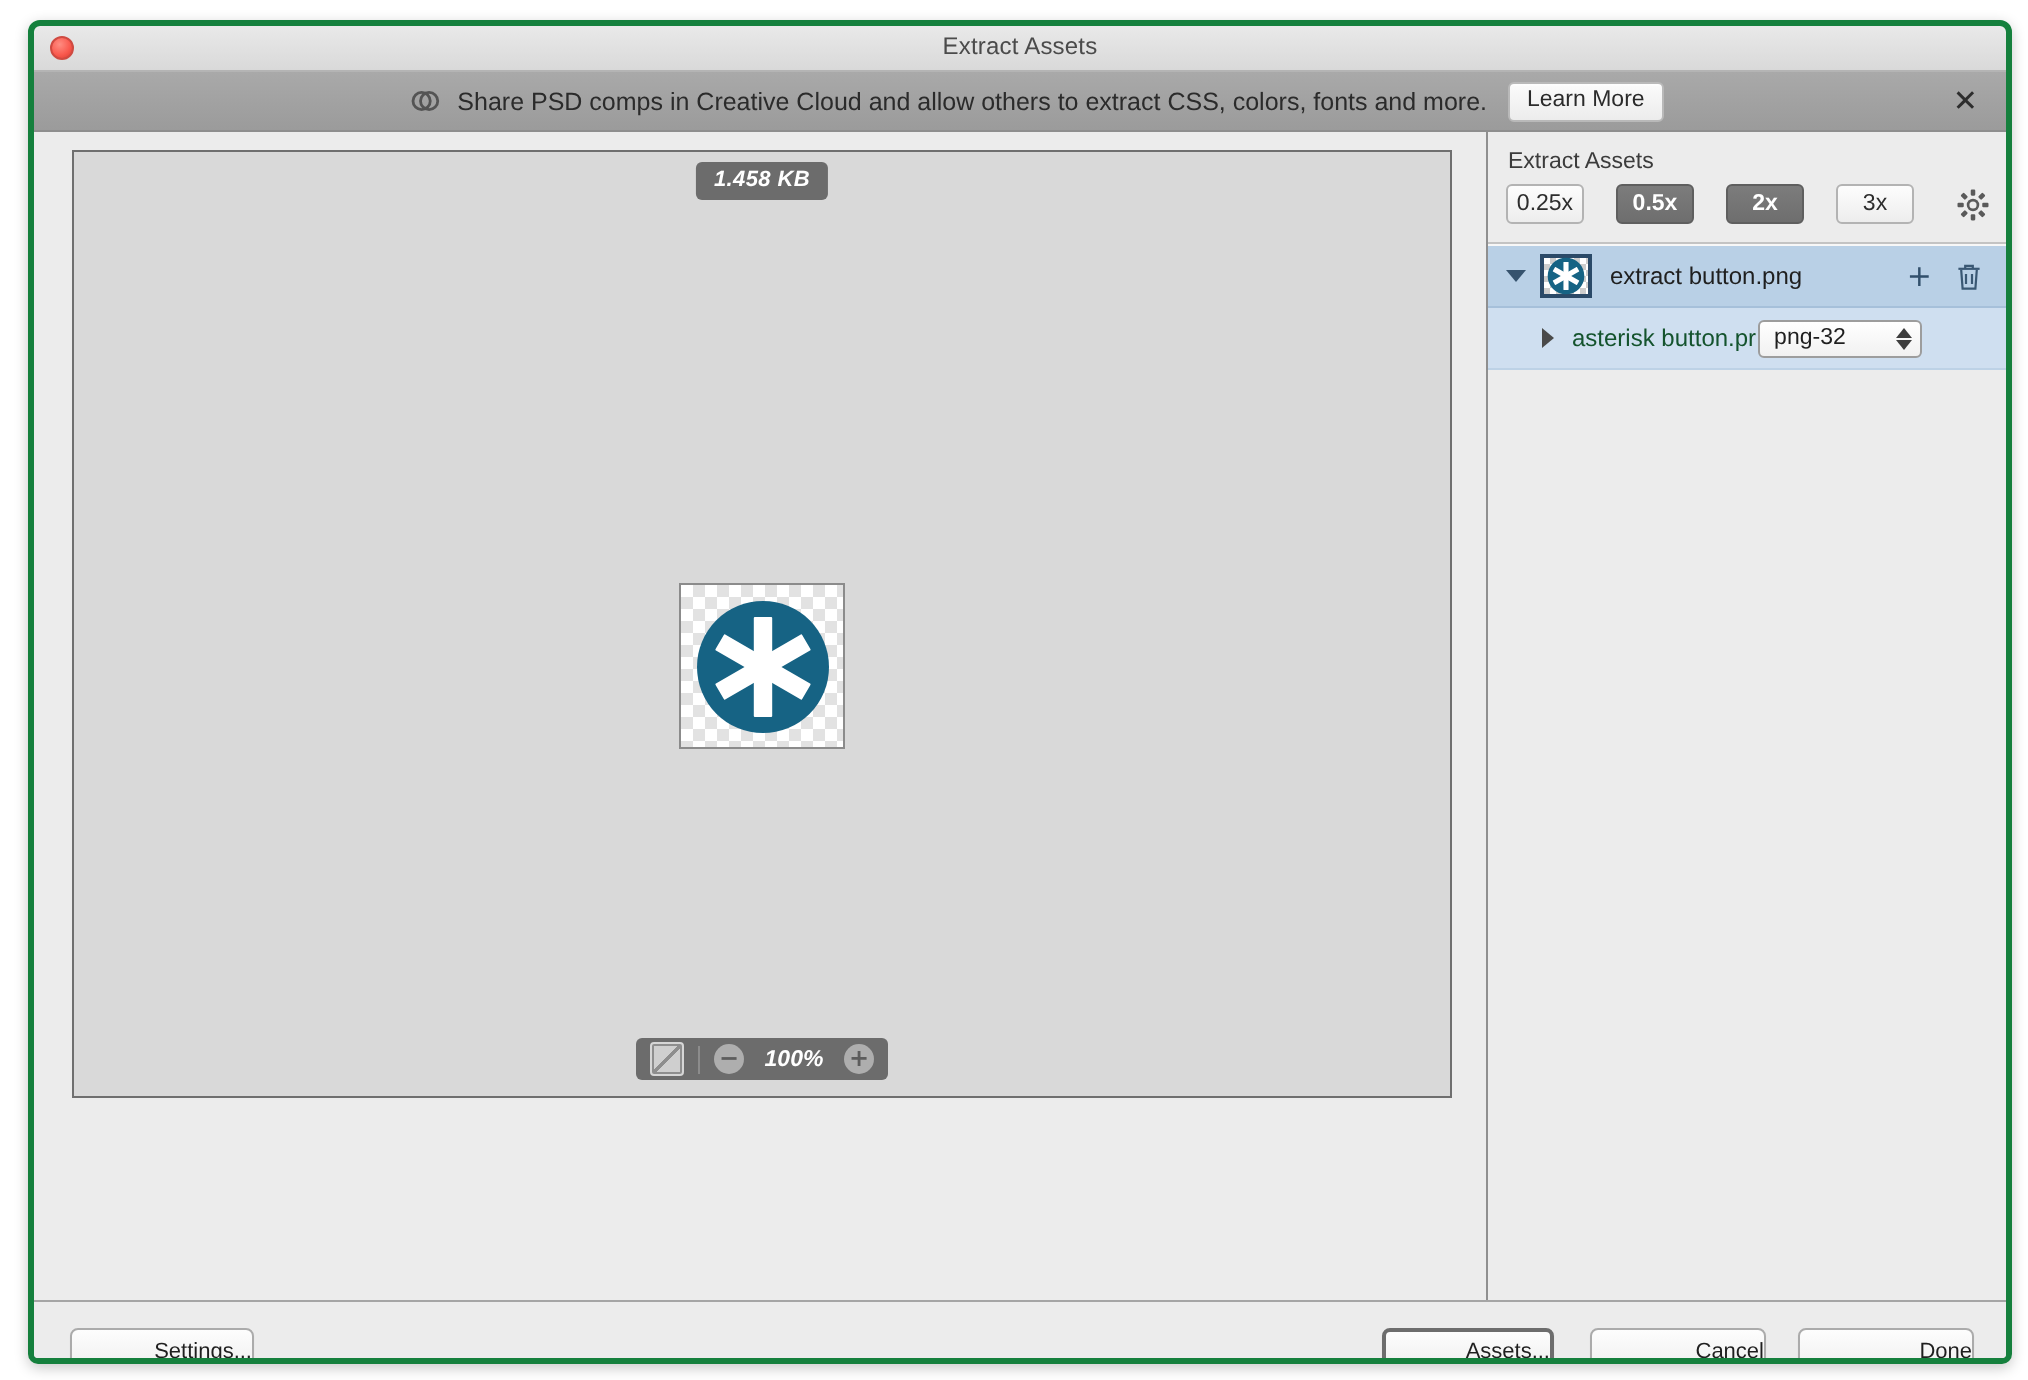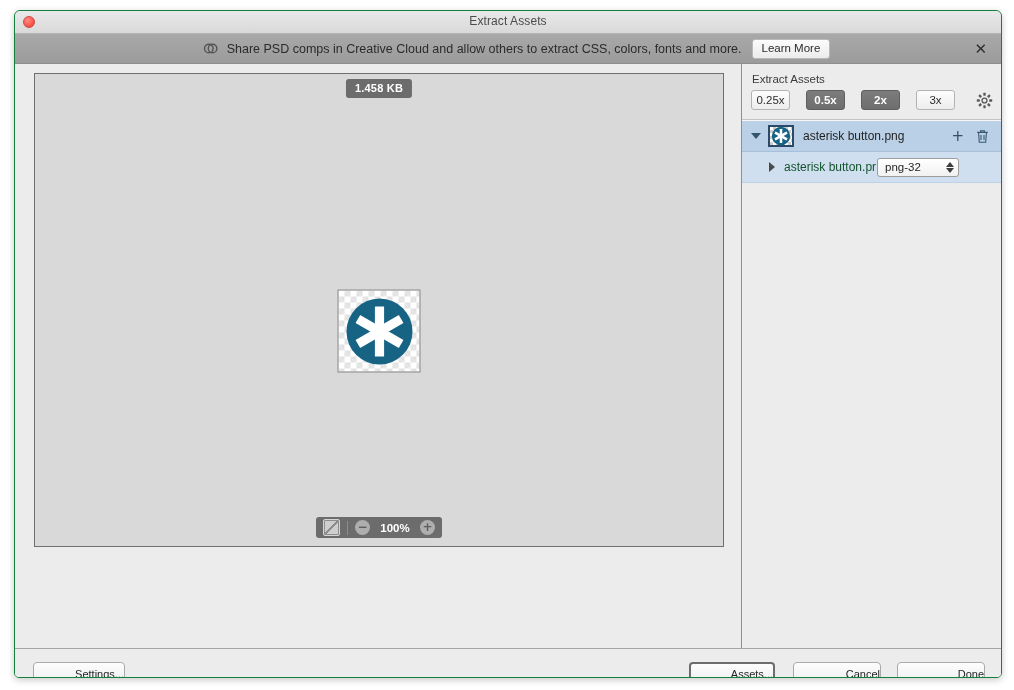--- a/index.html
+++ b/index.html
@@ -20,21 +20,21 @@
   }
 
   
   .window {
     position: absolute;
     left: 14px;
     top: 10px;
     width: 986px;
     height: 666px;
     background: #ececec;
-    border: 1px solid #15803d;
+    border: 3px solid #15803d;
     border-radius: 6px 6px 5px 5px;
     box-shadow: 0 2px 7px rgba(0,0,0,0.22);
     overflow: hidden;
   }
 
   
   .titlebar {
     position: relative;
     height: 22px;
     background: linear-gradient(to bottom, #e9e9e9 0%, #d9d9d9 100%);
@@ -126,20 +126,21 @@
   .canvas {
     position: absolute;
     left: 19px;
     top: 9px;
     width: 690px;
     height: 474px;
     background: #d9d9d9;
     border: 1px solid #6f6f6f;
     box-sizing: border-box;
     overflow: hidden;
+    font-style: italic;
   }
   .size-badge {
     position: absolute;
     left: 50%;
     transform: translateX(-50%);
     top: 5px;
     background: #6c6c6c;
     color: #ffffff;
     font-size: 11px;
     font-weight: bold;
@@ -526,21 +527,21 @@
           <div class="thumb">
             <svg width="20" height="20" viewBox="0 0 72 72">
               <circle cx="36" cy="36" r="33" fill="#166384"></circle>
               <g fill="#ffffff">
                 <rect x="31.4" y="11" width="9.2" height="50" rx="0.5"></rect>
                 <rect x="31.4" y="11" width="9.2" height="50" rx="0.5" transform="rotate(60 36 36)"></rect>
                 <rect x="31.4" y="11" width="9.2" height="50" rx="0.5" transform="rotate(120 36 36)"></rect>
               </g>
             </svg>
           </div>
-          <div class="asset-name">asterisk button.png</div>
+          <div class="asset-name">extract button.png</div>
           <div class="row-icons">
             <span class="plus-icon">+</span>
             <svg class="trash-icon" width="13" height="15" viewBox="0 0 13 15">
               <g fill="none" stroke="#3a5874" stroke-width="1.1">
                 <path d="M1.2 3.4h10.6"></path>
                 <path d="M4.6 3.4V1.9h3.8v1.5"></path>
                 <path d="M2.6 3.9l.7 9.4h6.4l.7-9.4"></path>
                 <path d="M5 6v5M8 6v5"></path>
               </g>
             </svg>

